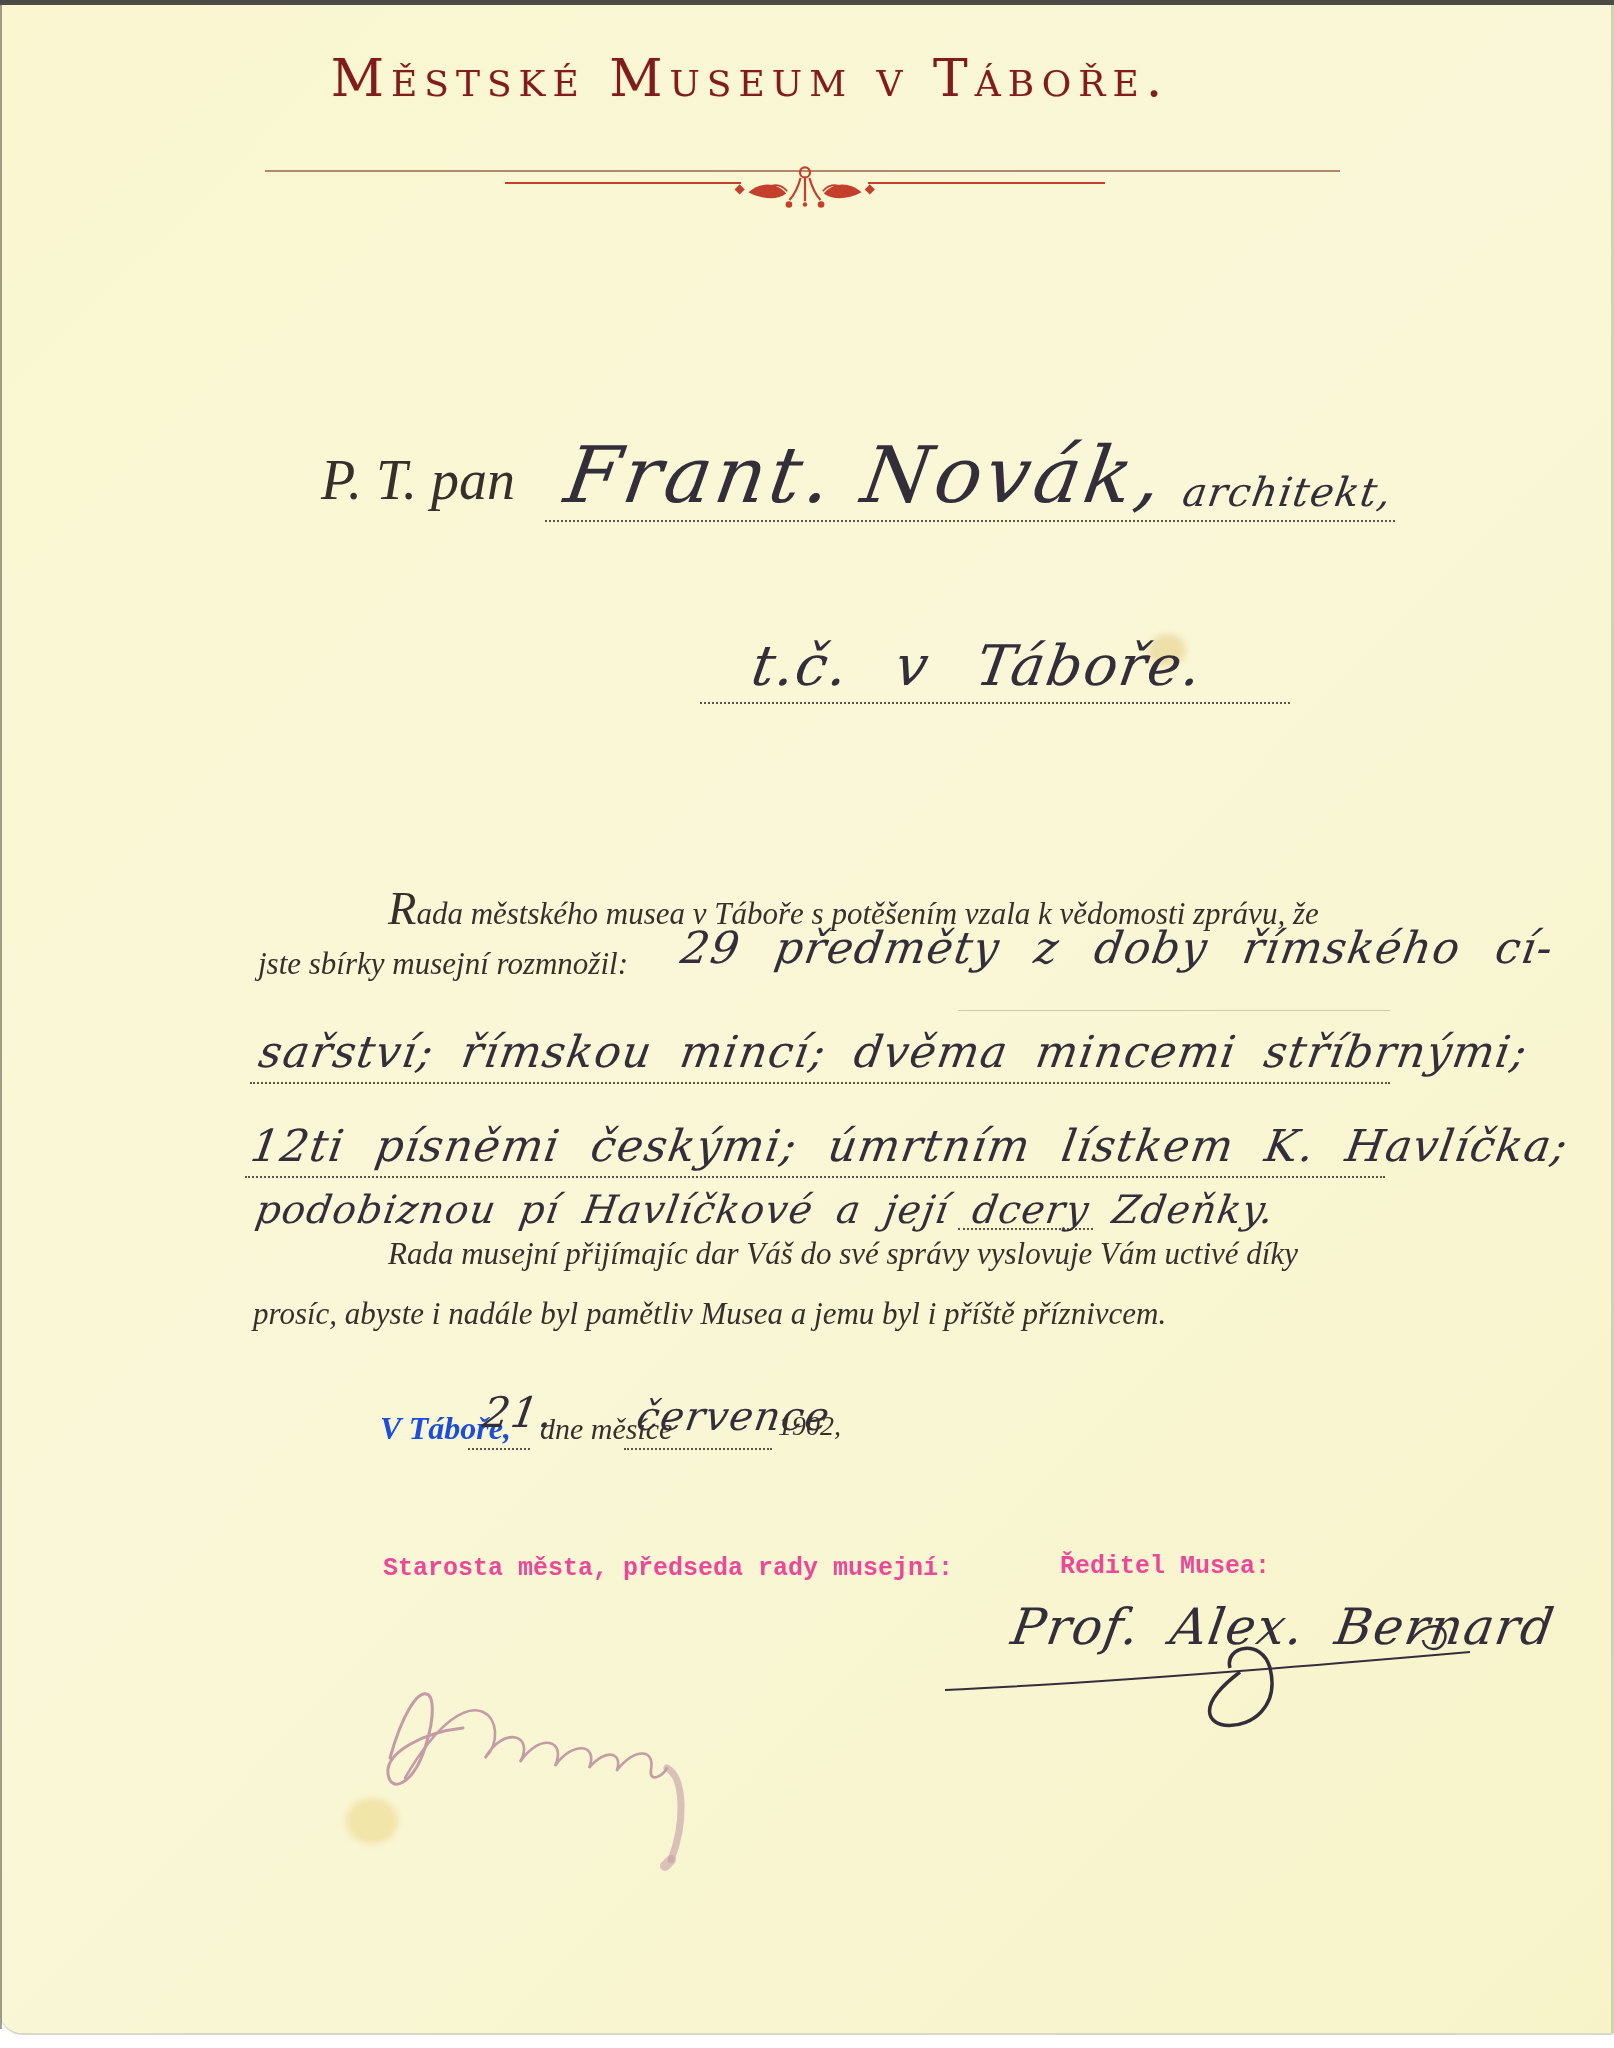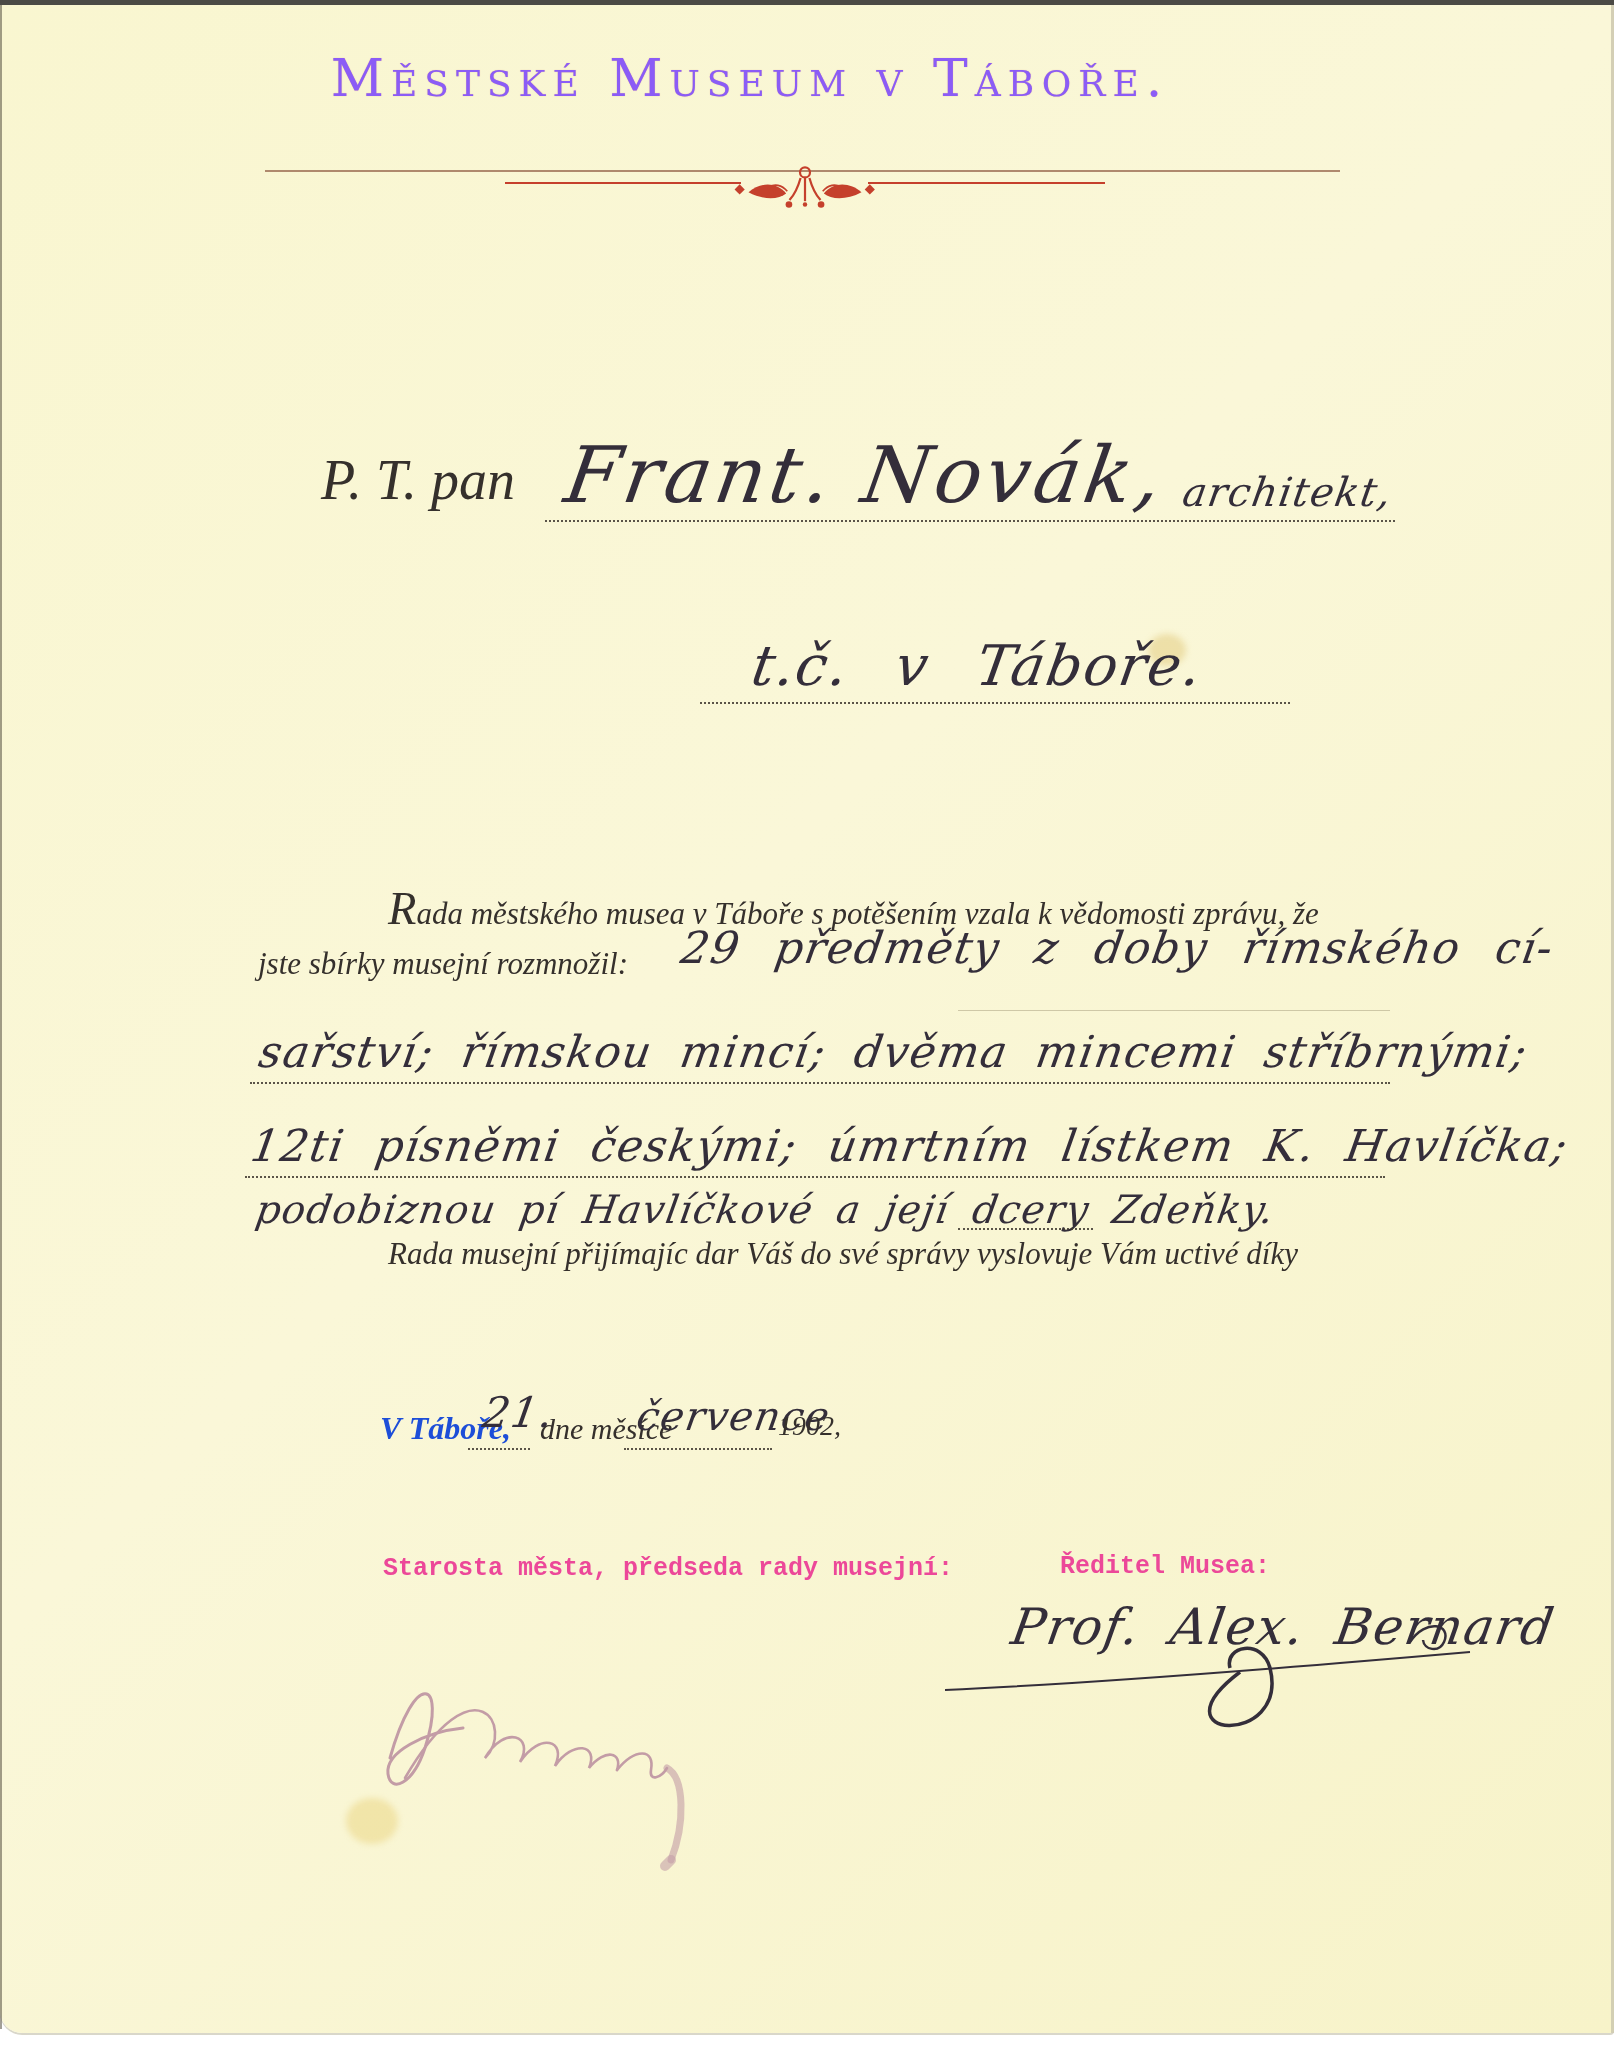--- a/index.html
+++ b/index.html
@@ -8,21 +8,21 @@
   #paper{position:absolute;left:0;top:0;width:1614px;height:2033px;
          background:linear-gradient(135deg,#f9f6d0 0%,#faf7d8 45%,#f7f3c9 100%);
          border-bottom-left-radius:22px;border-bottom-right-radius:4px;
          box-shadow:0 2px 0 rgba(180,175,150,.5);}
   .abs{position:absolute;line-height:1;white-space:nowrap;}
   .scan-top{position:absolute;left:0;top:0;width:1614px;height:5px;background:#4b4a45;}
   .scan-left{position:absolute;left:0;top:5px;width:2px;height:2024px;background:rgba(85,80,65,.55);}
   .scan-right{position:absolute;right:0;top:5px;width:3px;height:2028px;background:rgba(205,200,175,.85);}
 
   .title{font-family:"DejaVu Serif", serif;font-variant:small-caps;
-         color:#8b5cf6;font-size:52px;letter-spacing:7px;text-align:center;
+         color:#7f1d1d;font-size:52px;letter-spacing:7px;text-align:center;
          text-shadow:0 0 1px rgba(196,58,42,.35);}
   .rule-thin{height:0;border-top:2px solid rgba(150,100,75,.75);}
   .rule-red{height:0;border-top:2px solid #c5402c;}
 
   .printed{font-family:"Liberation Serif", serif;font-style:italic;color:#35302c;}
   .upbold{font-family:Liberation Mono, monospace;font-weight:700;color:#ec4899;}
   .bolditalic{font-family:"Liberation Serif", serif;font-weight:700;font-style:italic;color:#1d4ed8;}
   .hand{font-family:"DejaVu Serif", serif;font-style:italic;color:#342e3a;
         display:inline-block;transform:skewX(-9deg);transform-origin:left bottom;
         letter-spacing:.03em;}
@@ -88,20 +88,21 @@
   <span class="abs hand" style="left:256px;top:1030px;font-size:44px;word-spacing:13px;">sařství; římskou mincí; dvěma mincemi stříbrnými;</span>
   <div class="abs dotted" style="left:250px;top:1082px;width:1140px;"></div>
 
   <span class="abs hand" style="left:248px;top:1124px;font-size:44px;word-spacing:16px;">12ti písněmi českými; úmrtním lístkem K. Havlíčka;</span>
   <div class="abs dotted" style="left:245px;top:1176px;width:1140px;"></div>
 
   <span class="abs hand" style="left:253px;top:1190px;font-size:39px;word-spacing:10px;">podobiznou pí Havlíčkové a její dcery Zdeňky.</span>
   <div class="abs dotted" style="left:958px;top:1228px;width:135px;"></div>
 
   <div class="abs printed" style="left:388px;top:1238px;font-size:31px;">Rada musejní přijímajíc dar Váš do své správy vyslovuje Vám uctivé díky</div>
+  <div class="abs printed" style="left:253px;top:1298px;font-size:31px;">prosíc, abyste i nadále byl pamětliv Musea a jemu byl i příště příznivcem.</div>
 
   <span class="abs bolditalic" style="left:380px;top:1412px;font-size:32px;">V Táboře,</span>
   <div class="abs dotted" style="left:468px;top:1448px;width:62px;"></div>
   <span class="abs hand" style="left:480px;top:1392px;font-size:42px;">21.</span>
   <span class="abs printed" style="left:540px;top:1414px;font-size:30px;">dne měsíce</span>
   <div class="abs dotted" style="left:624px;top:1448px;width:148px;"></div>
   <span class="abs hand" style="left:634px;top:1396px;font-size:40px;">července</span>
   <span class="abs printed" style="left:778px;top:1412px;font-size:28px;">1902,</span>
 
   <span class="abs upbold" style="left:383px;top:1556px;font-size:25px;">Starosta města, předseda rady musejní:</span>

